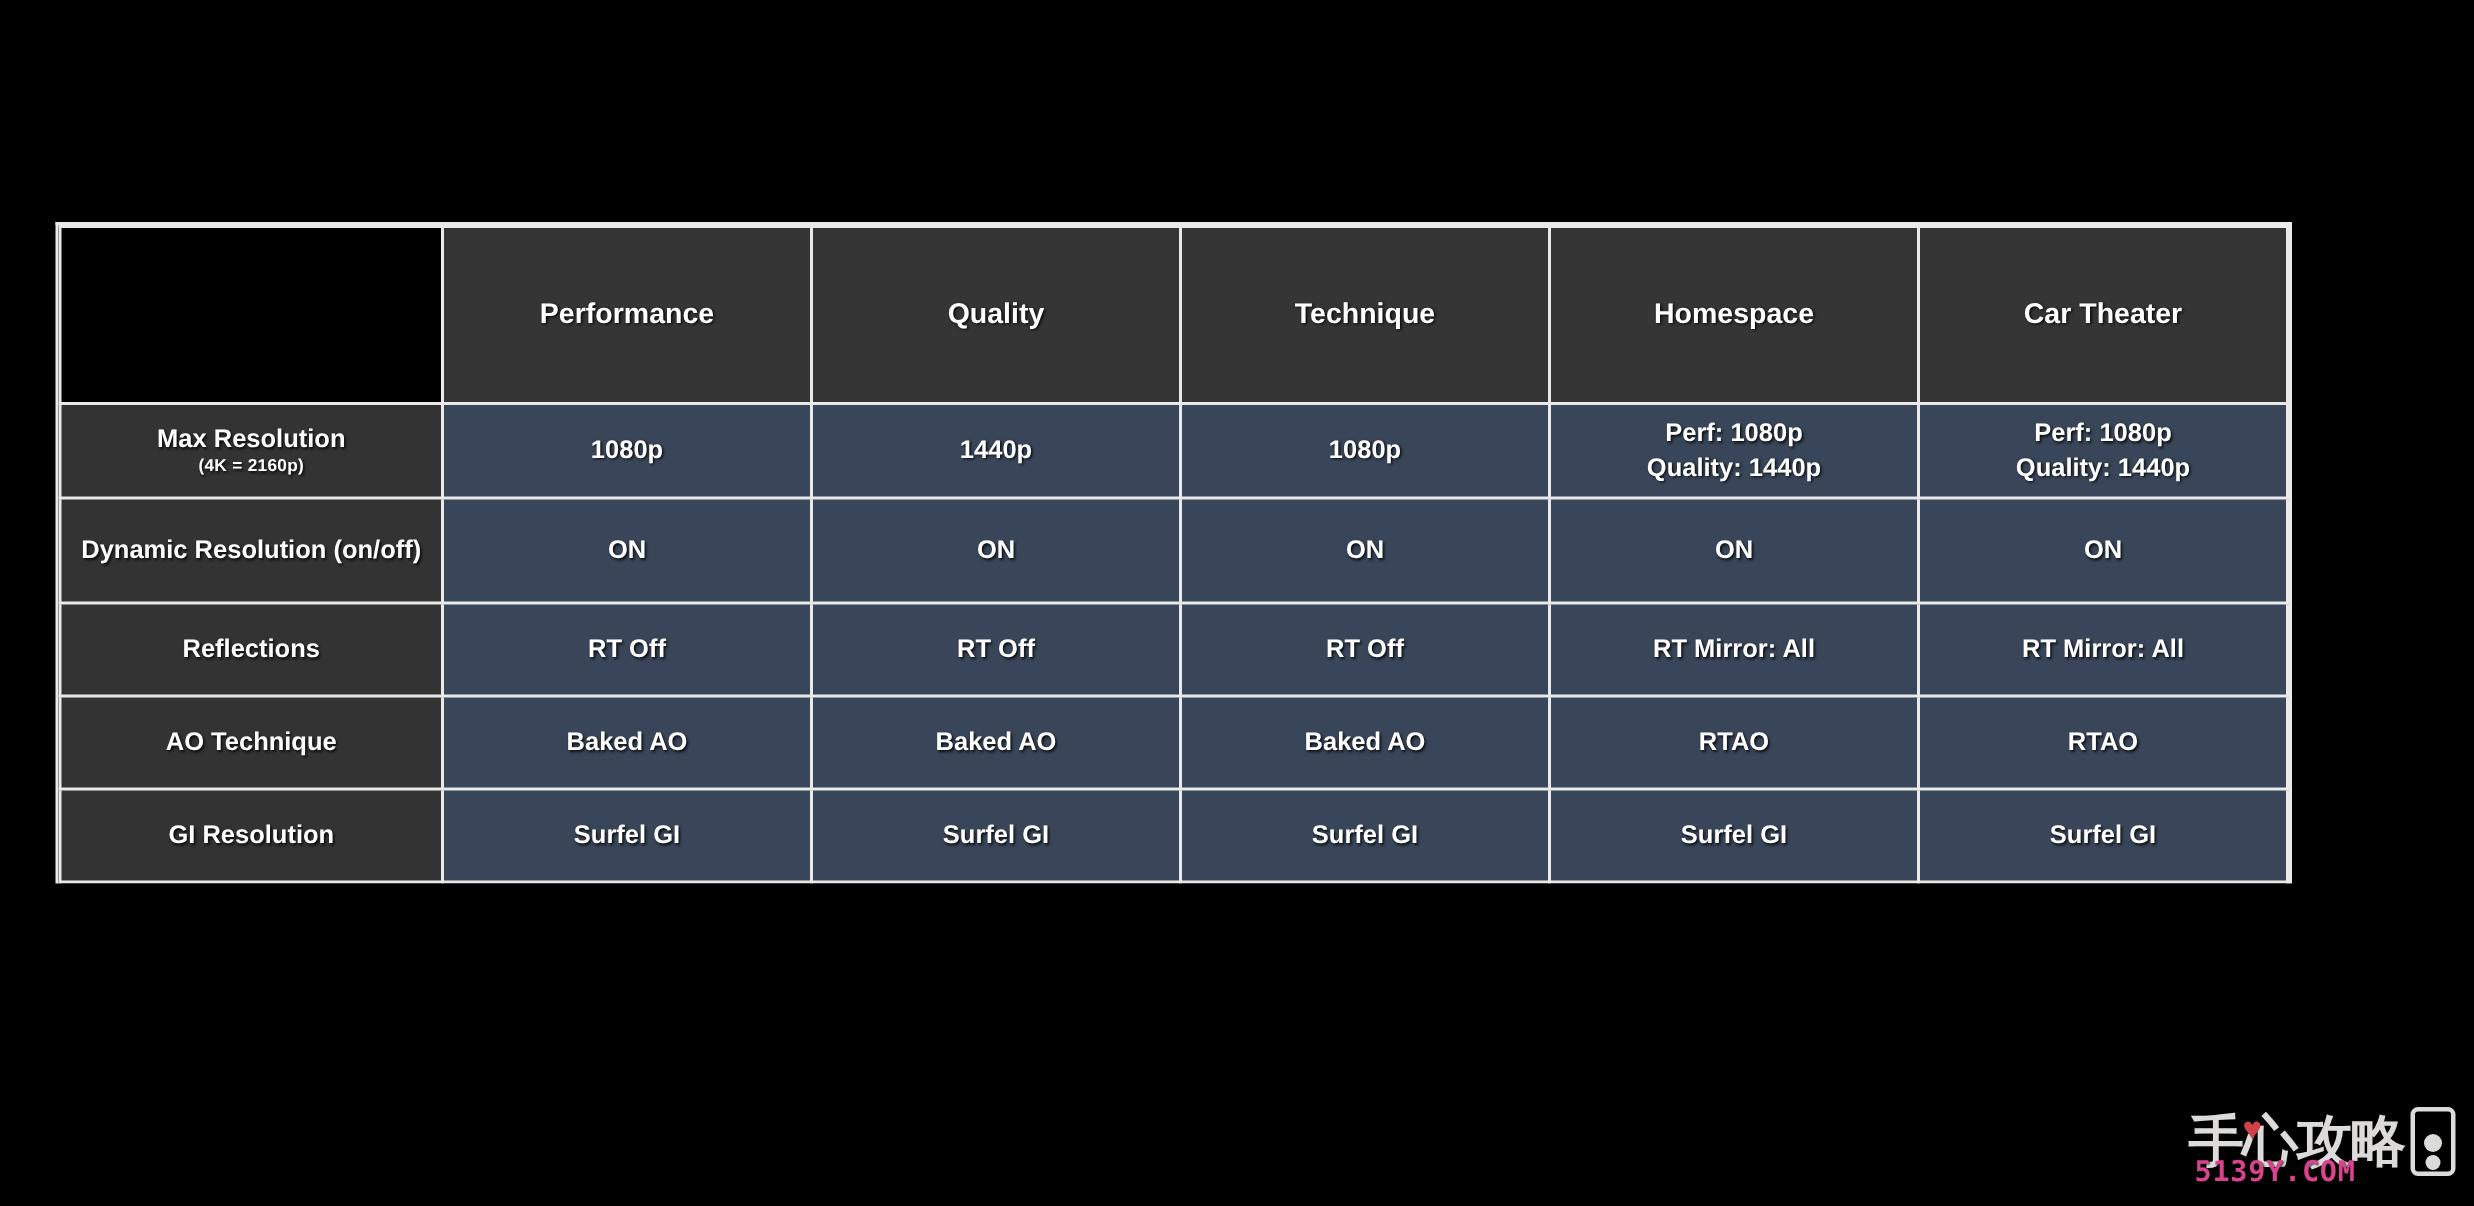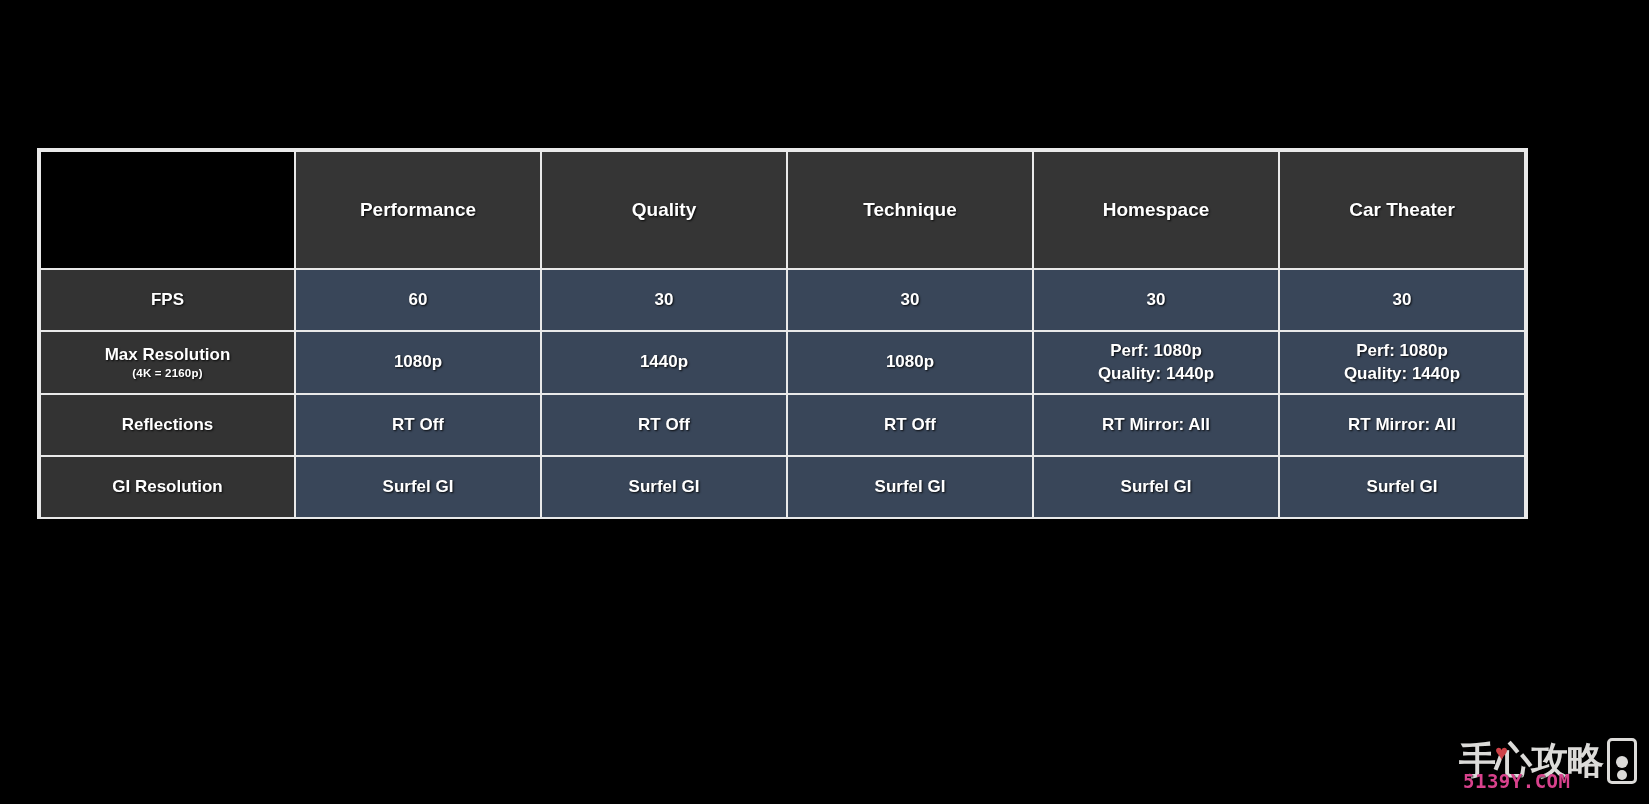--- a/index.html
+++ b/index.html
@@ -181,40 +181,20 @@
           <th class="corner"></th>
           <th>Performance</th>
           <th>Quality</th>
           <th>Technique</th>
           <th>Homespace</th>
           <th>Car Theater</th>
         </tr>
       </thead>
       <tbody>
 
-        <tr class="r-fps">
-          <td class="row-label">
-            <span>FPS</span>
-          </td>
-          <td class="data">
-            <span class="line">60</span>
-          </td>
-          <td class="data">
-            <span class="line">30</span>
-          </td>
-          <td class="data">
-            <span class="line">30</span>
-          </td>
-          <td class="data">
-            <span class="line">30</span>
-          </td>
-          <td class="data">
-            <span class="line">30</span>
-          </td>
-        </tr>
 
         <tr class="r-maxres">
           <td class="row-label">
             <span>Max Resolution</span>
             <span class="sub">(4K = 2160p)</span>
           </td>
           <td class="data">
             <span class="line">1080p</span>
           </td>
           <td class="data">
@@ -226,20 +206,40 @@
           <td class="data">
             <span class="line">Perf: 1080p</span>
             <span class="line">Quality: 1440p</span>
           </td>
           <td class="data">
             <span class="line">Perf: 1080p</span>
             <span class="line">Quality: 1440p</span>
           </td>
         </tr>
 
+        <tr class="r-dynres">
+          <td class="row-label">
+            <span>Dynamic Resolution (on/off)</span>
+          </td>
+          <td class="data">
+            <span class="line">ON</span>
+          </td>
+          <td class="data">
+            <span class="line">ON</span>
+          </td>
+          <td class="data">
+            <span class="line">ON</span>
+          </td>
+          <td class="data">
+            <span class="line">ON</span>
+          </td>
+          <td class="data">
+            <span class="line">ON</span>
+          </td>
+        </tr>
 
         <tr class="r-refl">
           <td class="row-label">
             <span>Reflections</span>
           </td>
           <td class="data">
             <span class="line">RT Off</span>
           </td>
           <td class="data">
             <span class="line">RT Off</span>
@@ -248,20 +248,40 @@
             <span class="line">RT Off</span>
           </td>
           <td class="data">
             <span class="line">RT Mirror: All</span>
           </td>
           <td class="data">
             <span class="line">RT Mirror: All</span>
           </td>
         </tr>
 
+        <tr class="r-ao">
+          <td class="row-label">
+            <span>AO Technique</span>
+          </td>
+          <td class="data">
+            <span class="line">Baked AO</span>
+          </td>
+          <td class="data">
+            <span class="line">Baked AO</span>
+          </td>
+          <td class="data">
+            <span class="line">Baked AO</span>
+          </td>
+          <td class="data">
+            <span class="line">RTAO</span>
+          </td>
+          <td class="data">
+            <span class="line">RTAO</span>
+          </td>
+        </tr>
 
         <tr class="r-gi">
           <td class="row-label">
             <span>GI Resolution</span>
           </td>
           <td class="data">
             <span class="line">Surfel GI</span>
           </td>
           <td class="data">
             <span class="line">Surfel GI</span>

